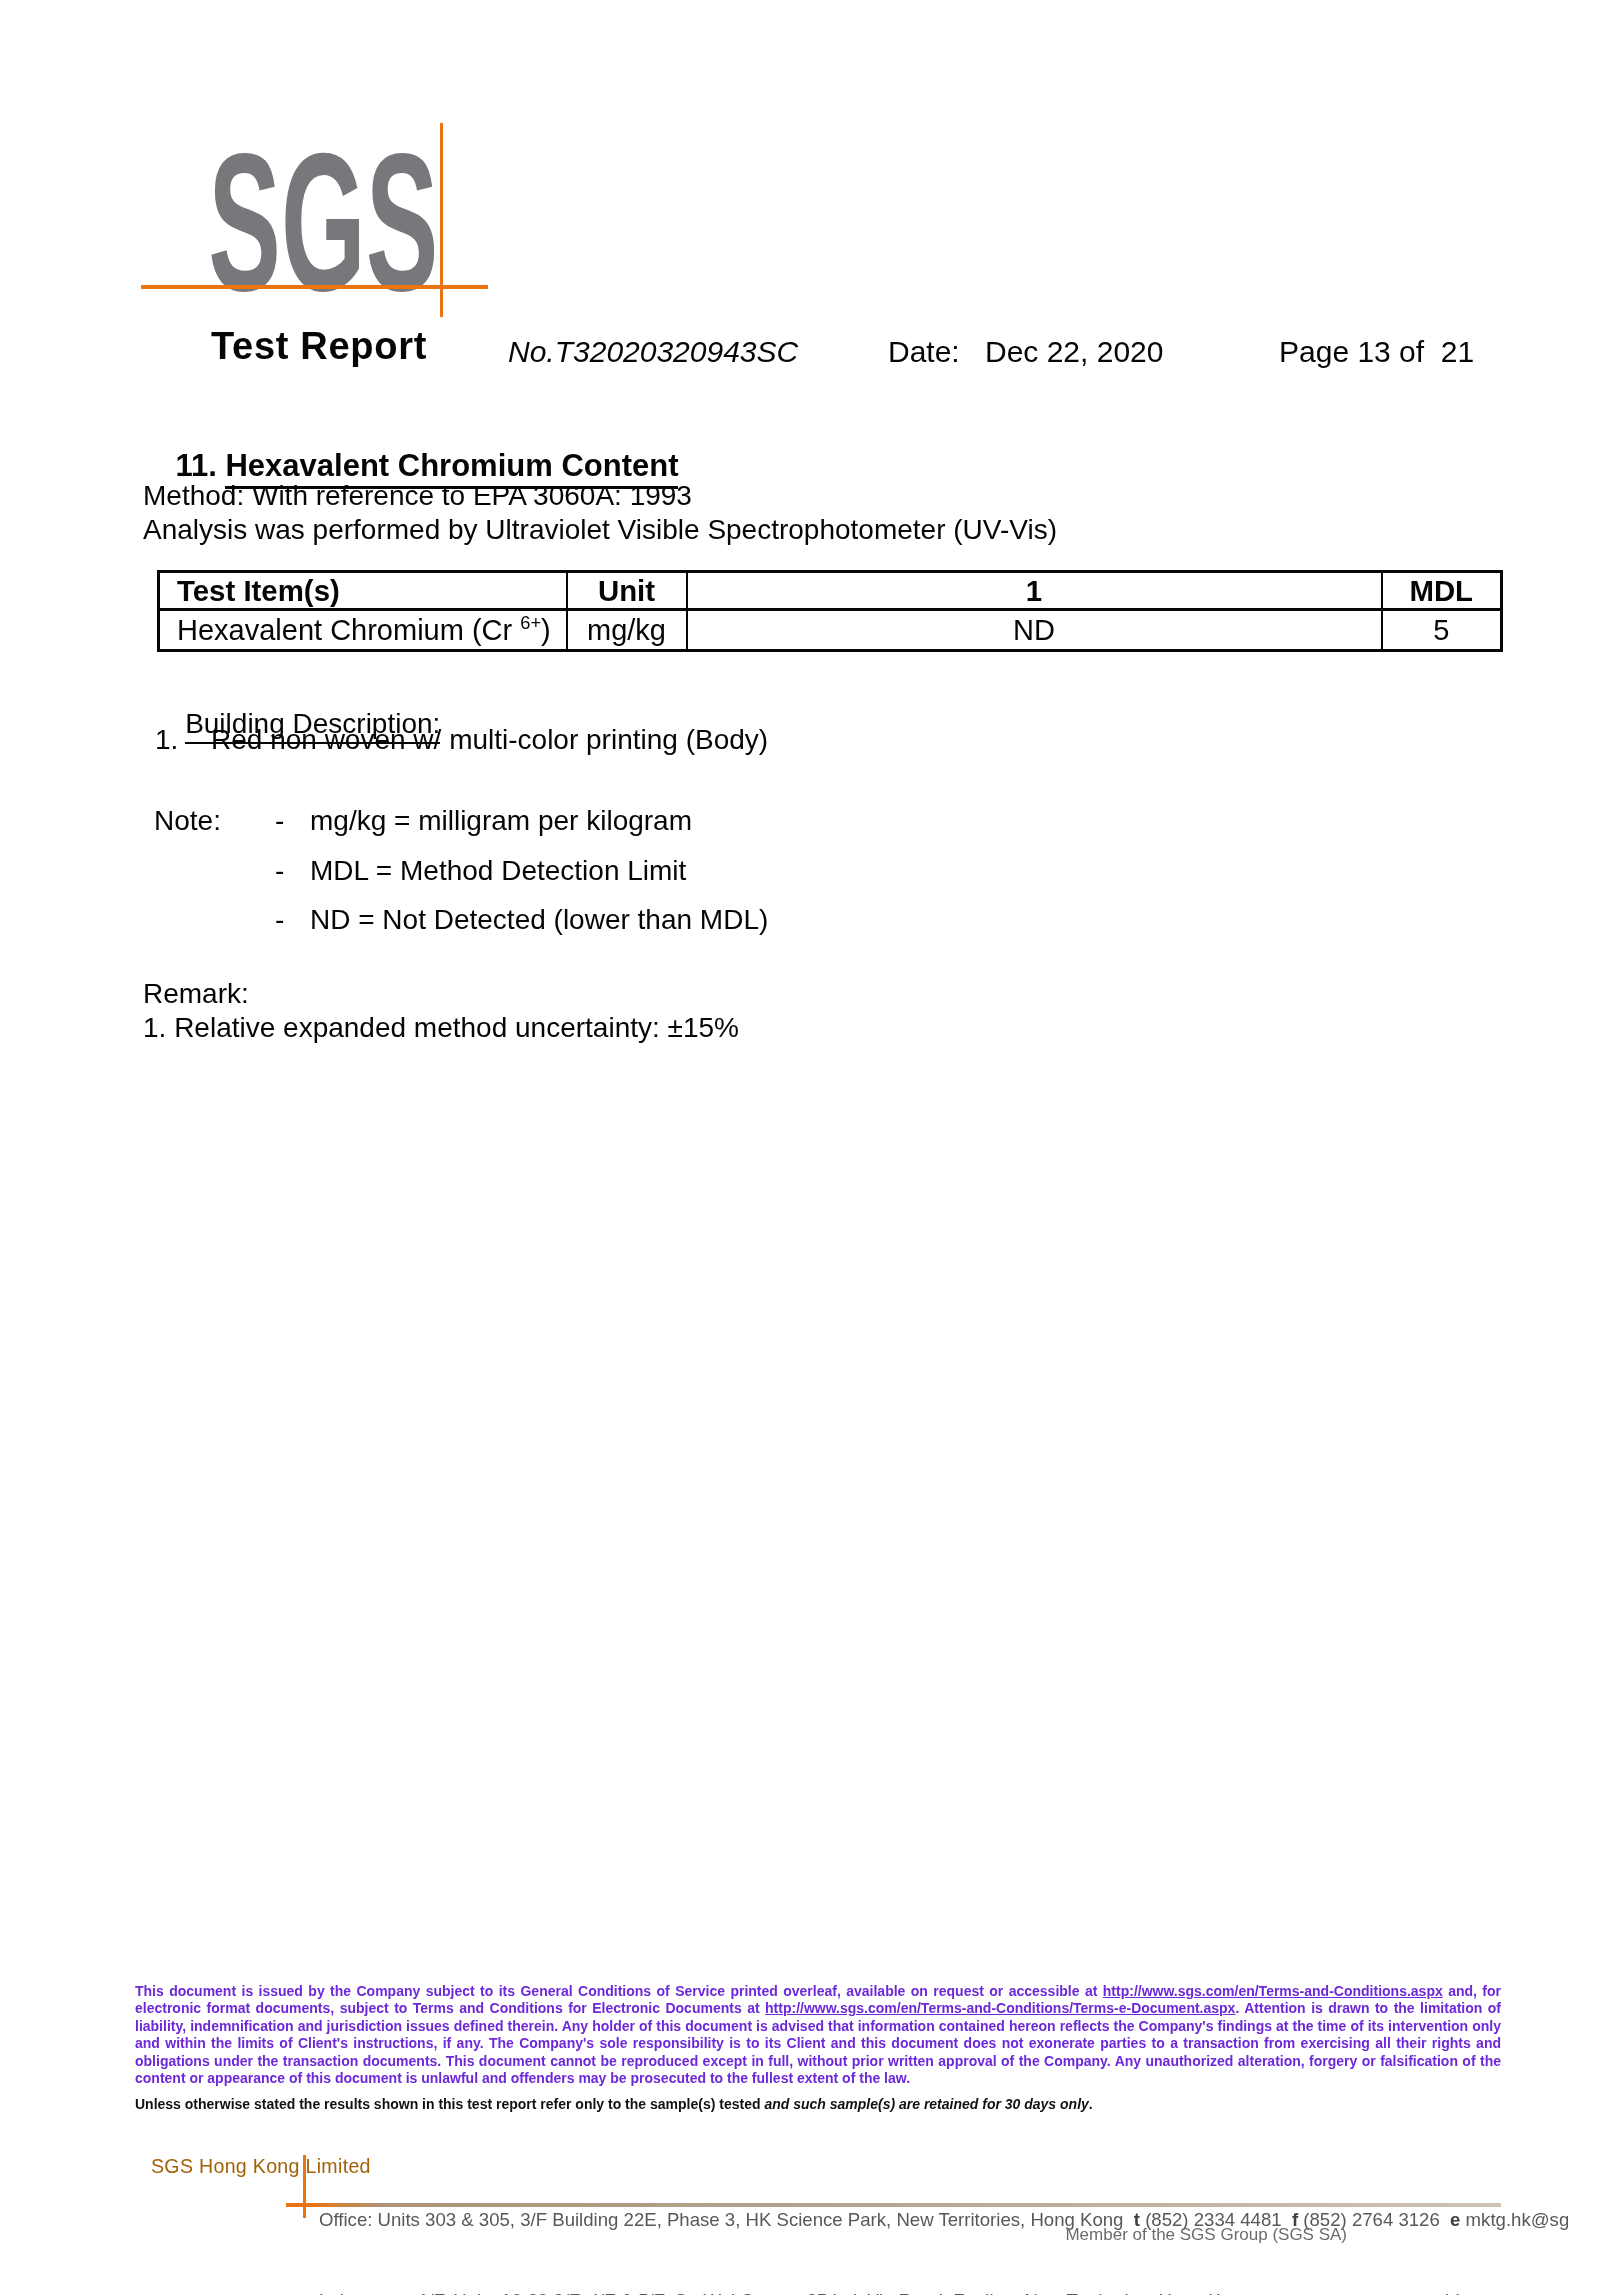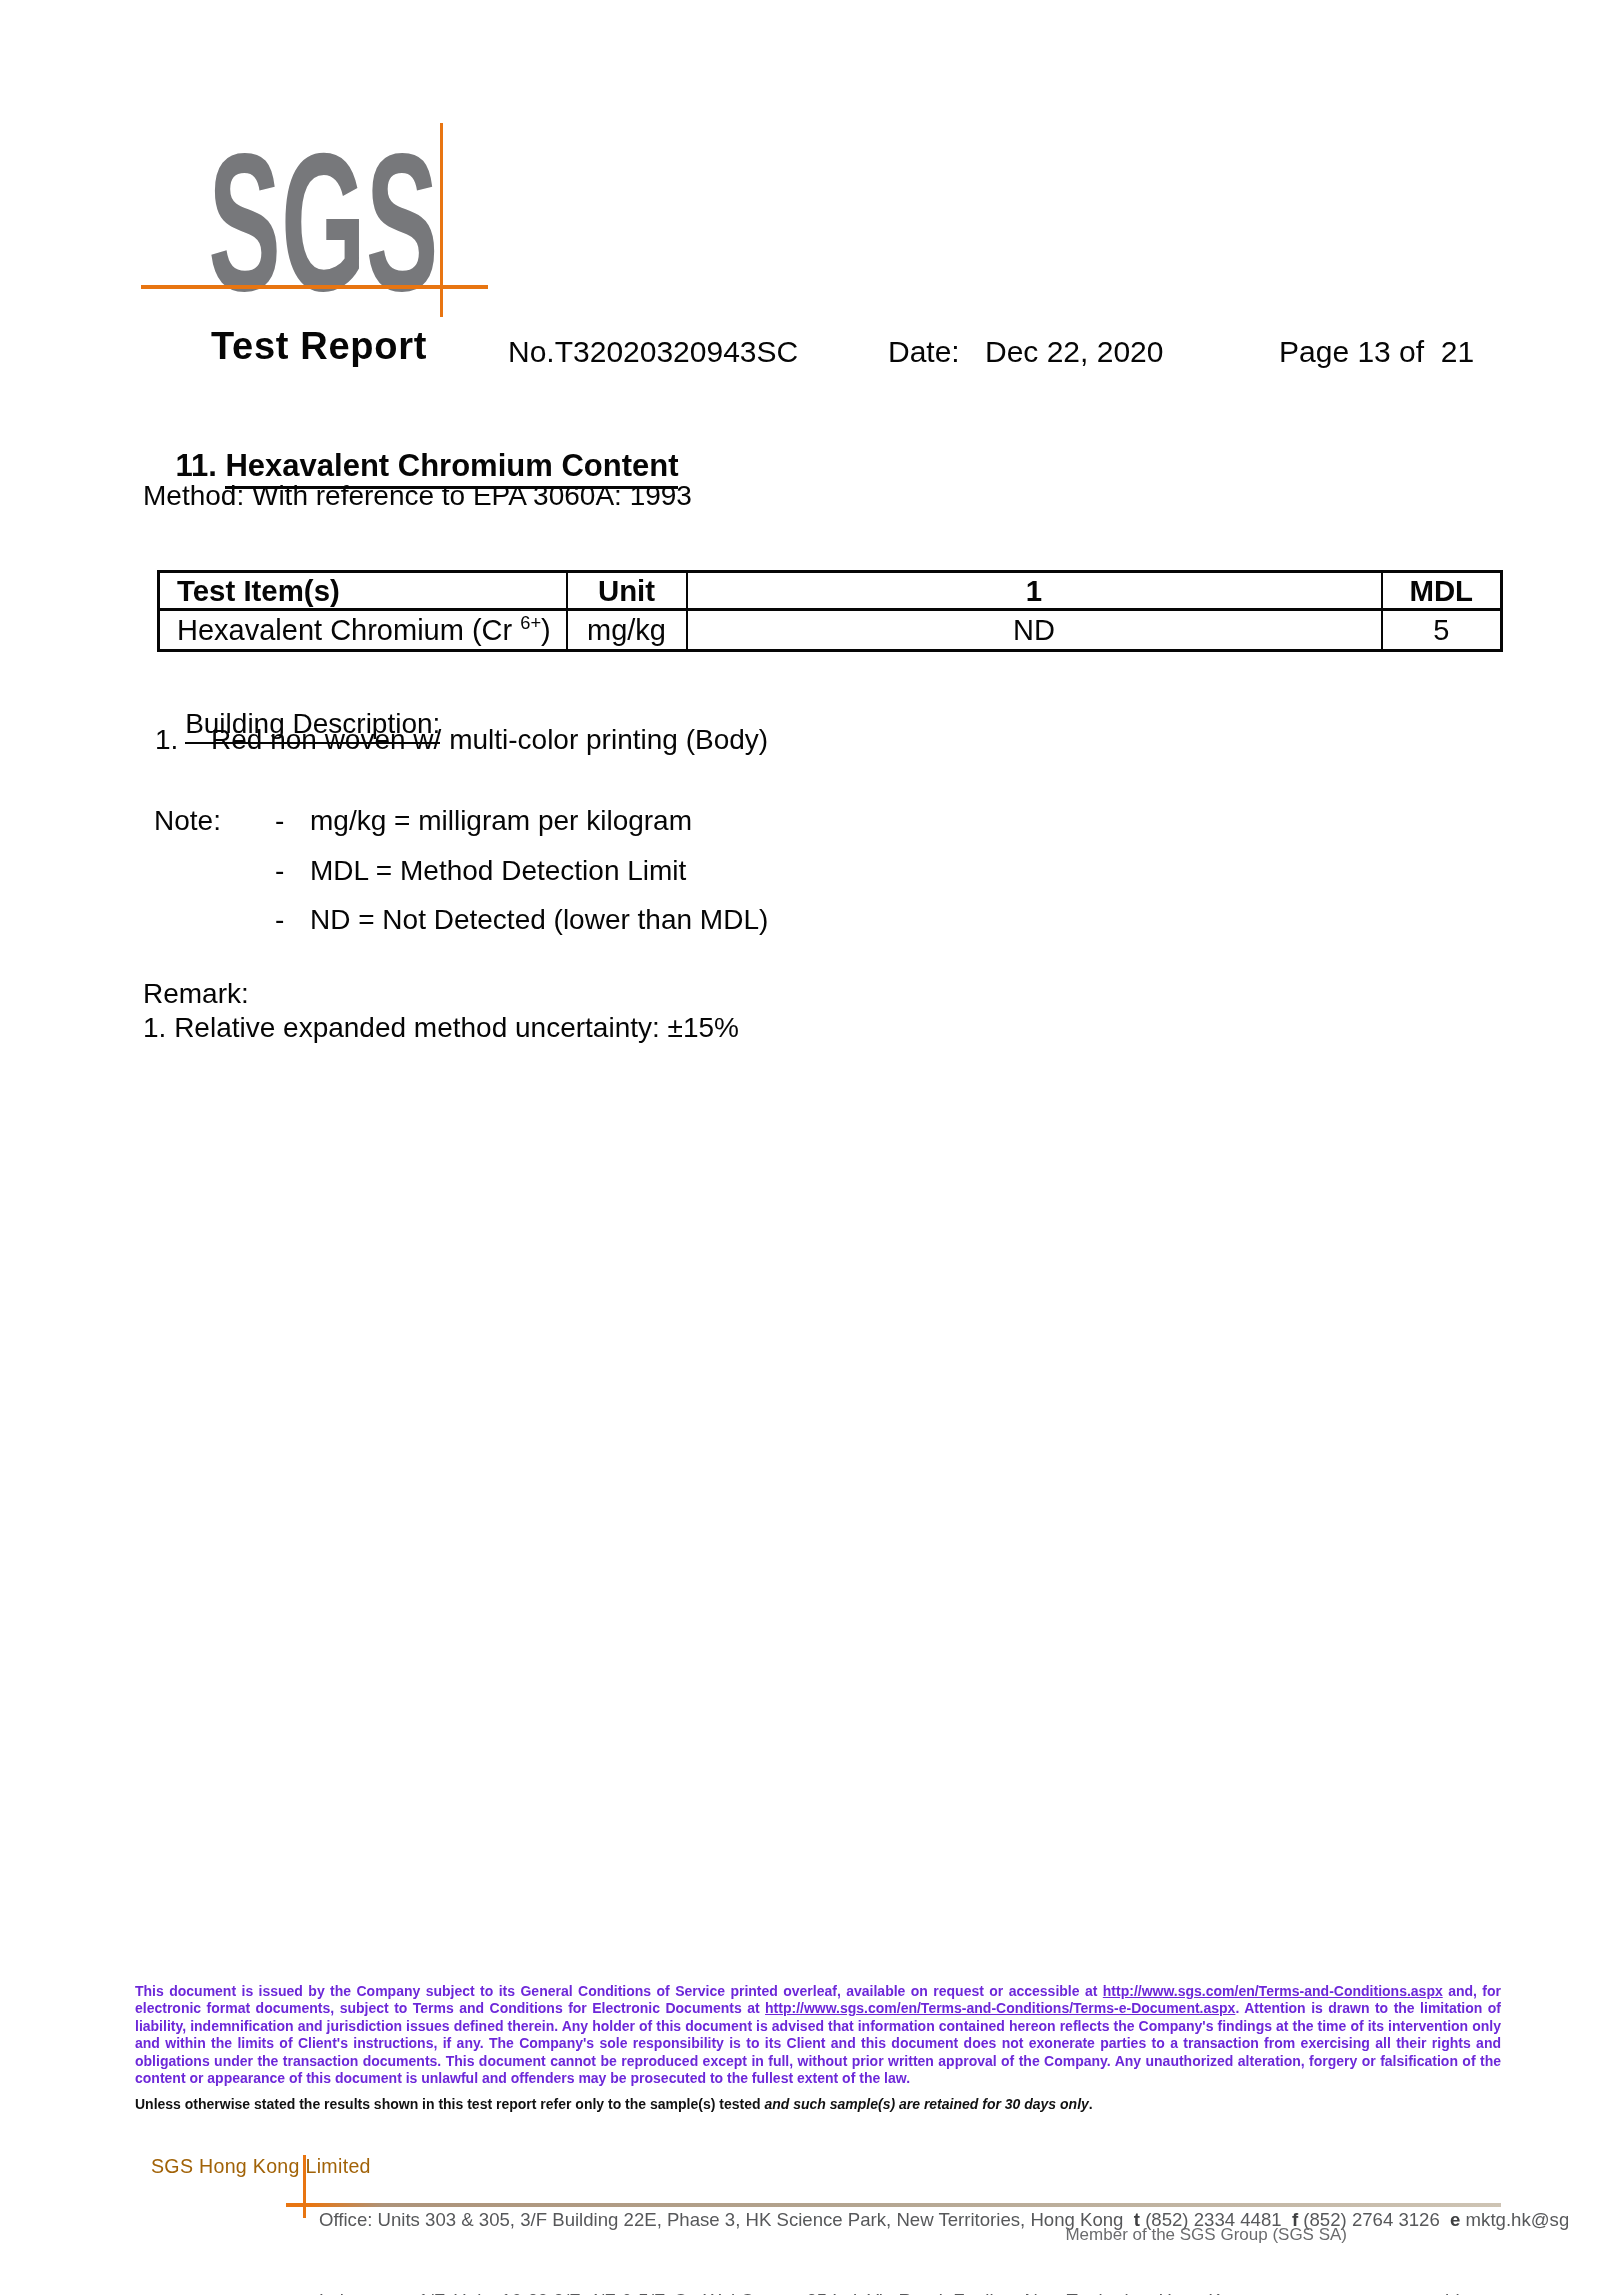--- a/index.html
+++ b/index.html
@@ -85,30 +85,31 @@
 
   <div>
     <svg class="abs" style="left:208px;top:145px;" width="236" height="149" viewBox="0 0 360 228">
       <text x="0" y="222" textLength="352" lengthAdjust="spacingAndGlyphs" font-family="Liberation Sans, DejaVu Sans, sans-serif" font-weight="bold" font-size="300" fill="#77787b">SGS</text>
     </svg>
     <div class="logo-hline"></div>
     <div class="logo-vline"></div>
   </div>
 
   <div class="abs report-title" style="left:211px;top:325px;">Test Report</div>
-  <div class="abs header-meta" style="left:508px;top:335px;">No.T32020320943SC</div>
+  <div class="abs header-meta" style="left:508px;top:335px;font-style:italic;">No.T32020320943SC</div>
   <div class="abs header-meta" style="left:888px;top:335px;">Date:</div>
   <div class="abs header-meta" style="left:985px;top:335px;">Dec 22, 2020</div>
   <div class="abs header-meta" style="left:1279px;top:335px;">Page 13 of  21</div>
 
   <div class="abs section-heading" style="left:141px;top:412px;">
     <span>11.</span><span> </span><span class="u">Hexavalent Chromium Content</span>
   </div>
 
   <div class="abs body-text" style="left:143px;top:480px;">Method: With reference to EPA 3060A: 1993</div>
+  <div class="abs body-text" style="left:143px;top:514px;">Analysis was performed by Ultraviolet Visible Spectrophotometer (UV-Vis)</div>
 
   <table class="results-table">
     <colgroup>
       <col style="width:408px">
         <col style="width:120px">
         <col style="width:695px">
         <col style="width:120px">
     </colgroup>
     <tbody>
         <tr class="hdr">

